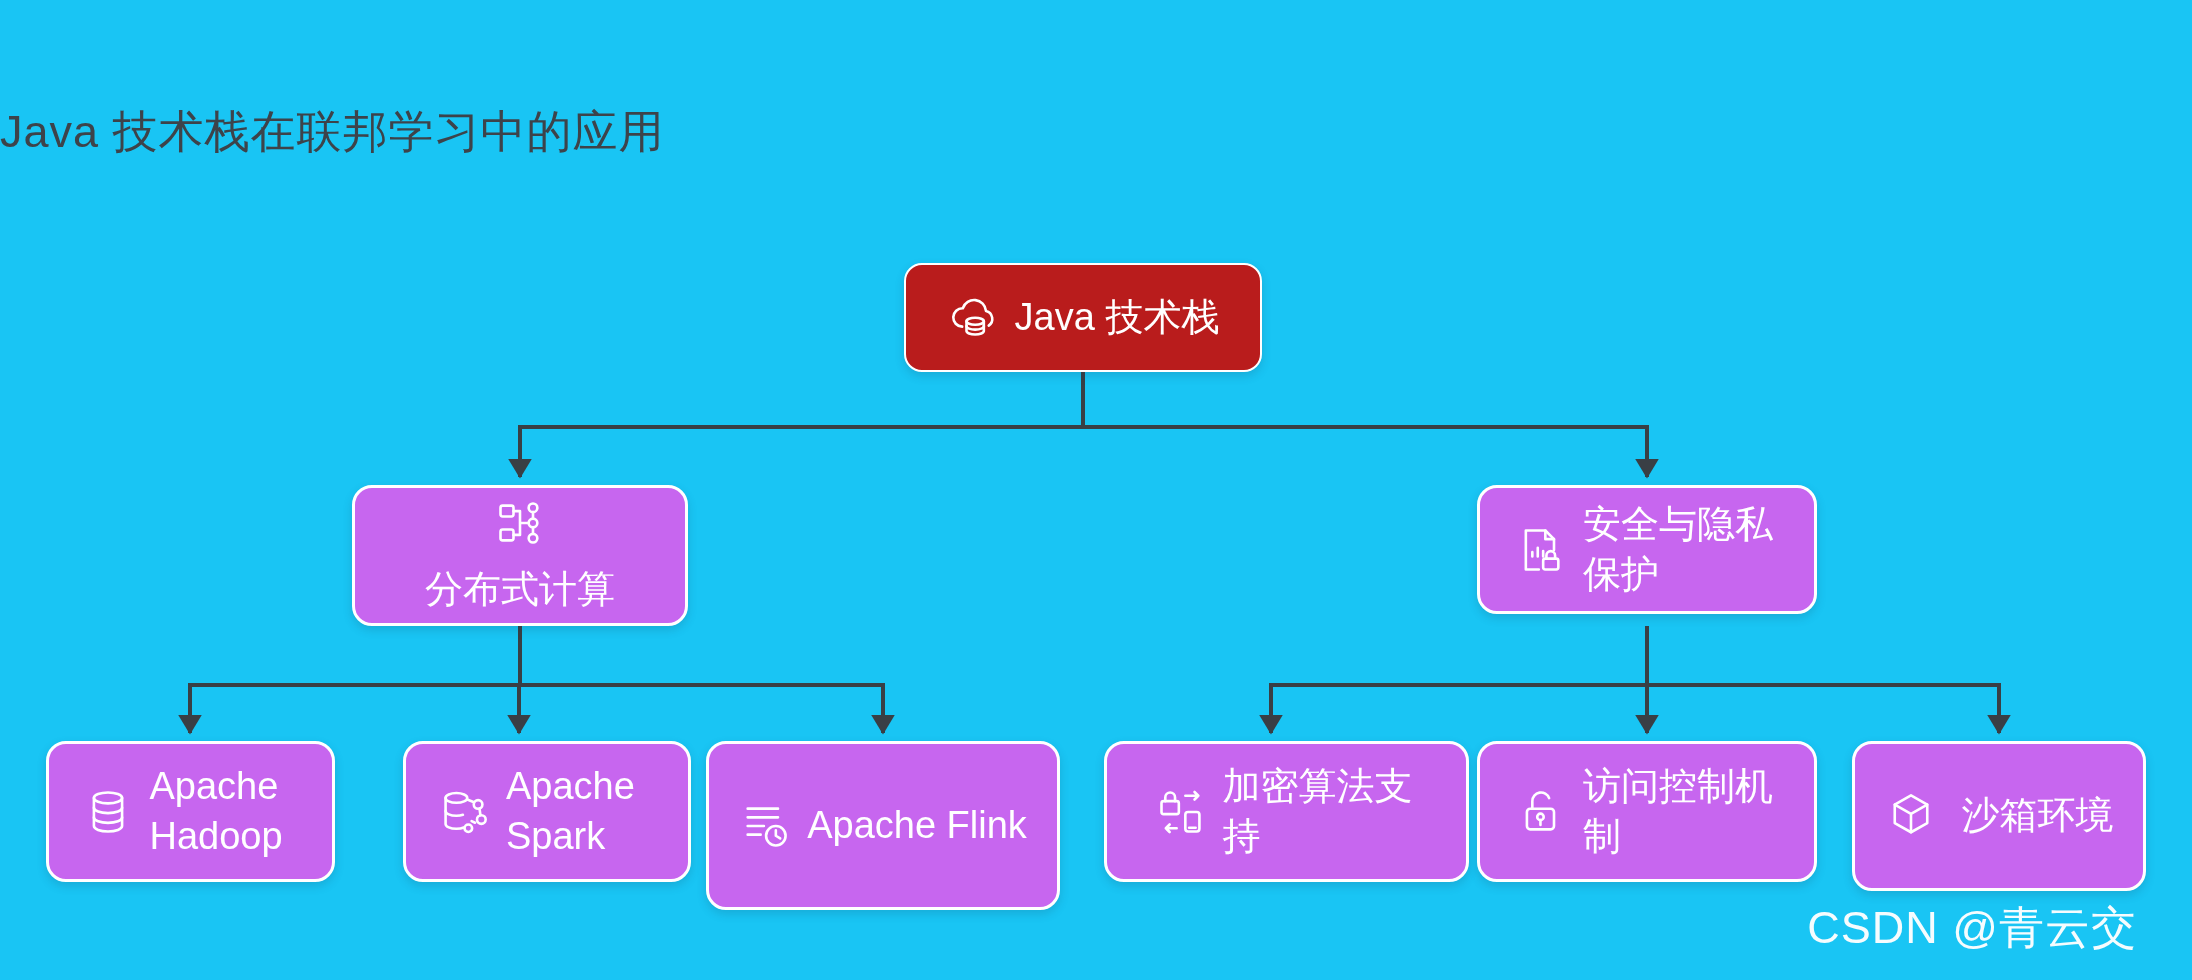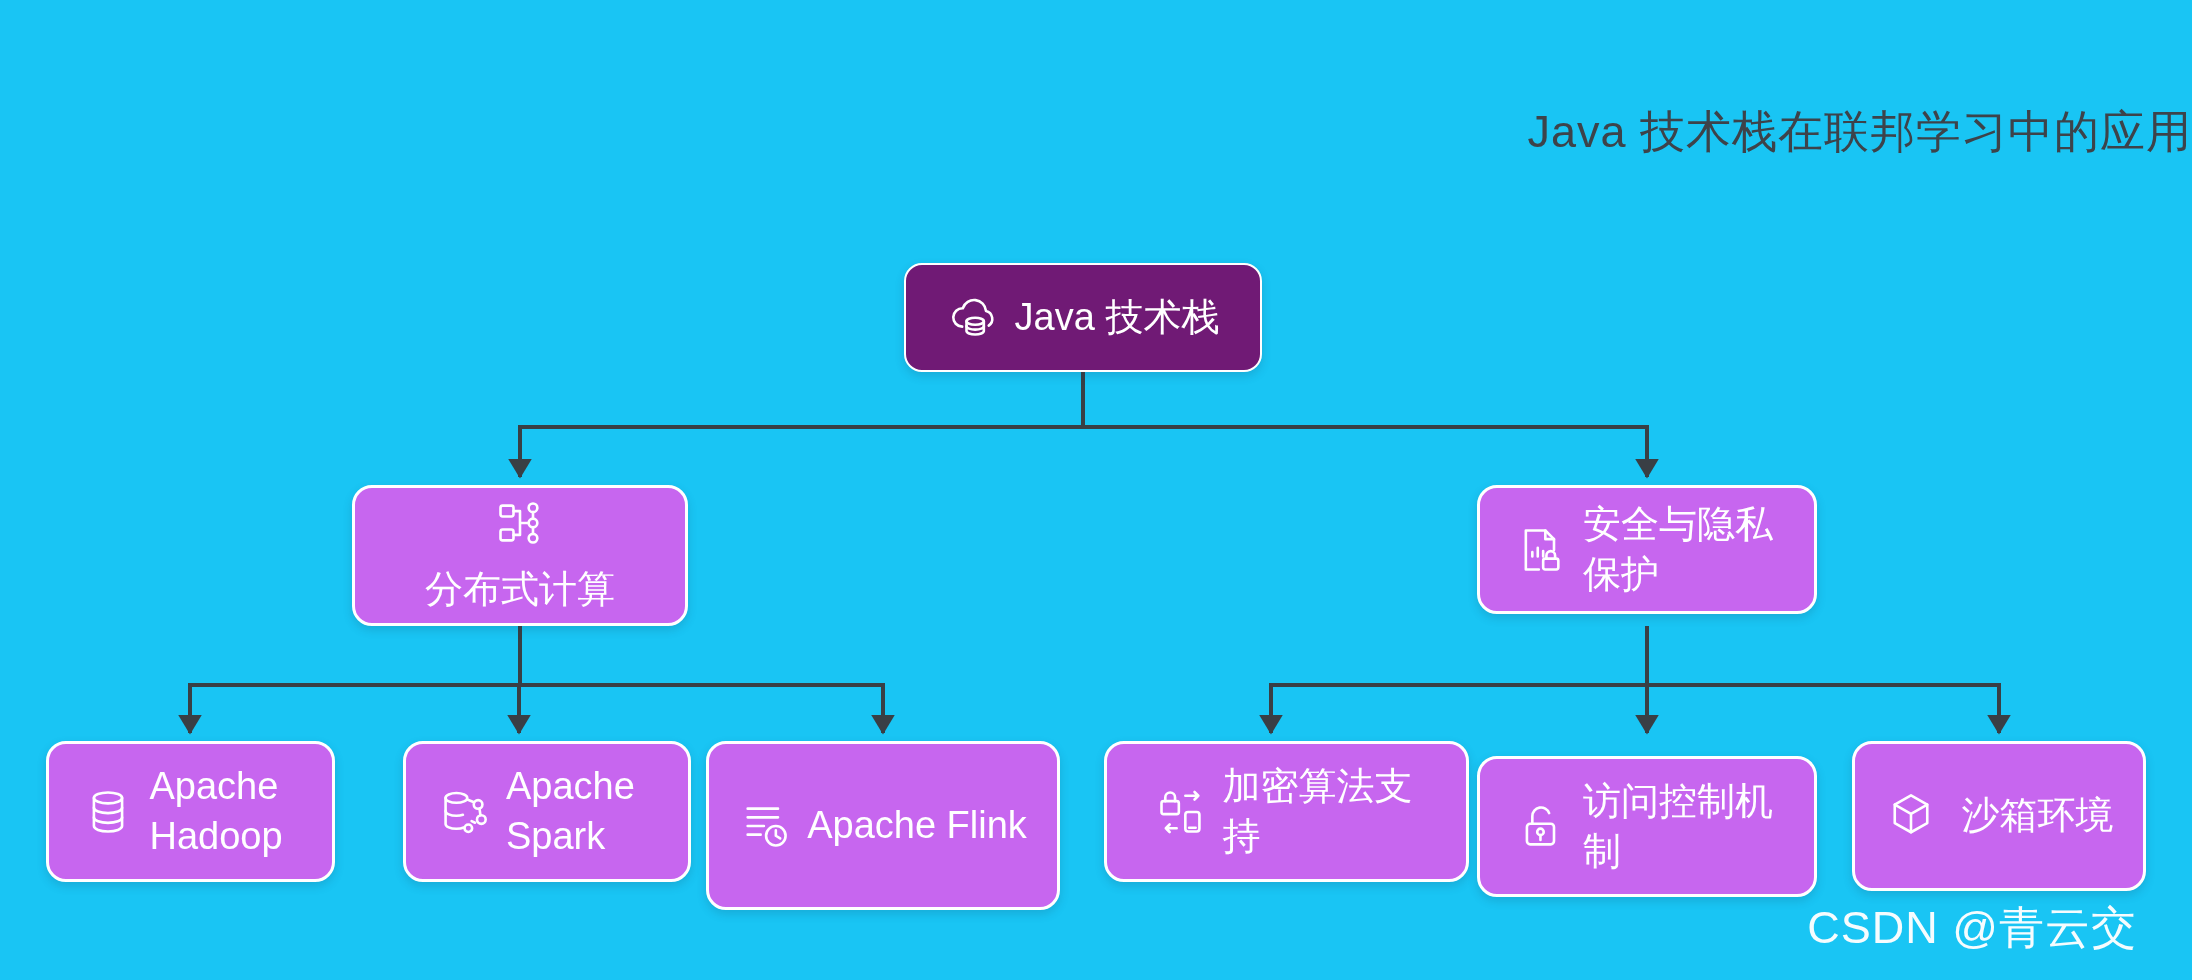--- a/index.html
+++ b/index.html
@@ -3,49 +3,49 @@
 <meta charset="utf-8">
 <style>
   html,body{margin:0;padding:0;}
   body{
     width:2192px;height:980px;position:relative;overflow:hidden;
     background:#19c5f4;
     font-family:"Liberation Sans","DejaVu Sans",sans-serif;
   }
   .title{
     position:absolute;top:102px;left:0;width:100%;
-    text-align:right;font-size:45px;font-weight:500;color:#3d434a;
+    text-align:left;font-size:45px;font-weight:500;color:#3d434a;
     letter-spacing:1px;
   }
   svg.connectors{position:absolute;left:0;top:0;width:2192px;height:980px;pointer-events:none;}
   .node{
     position:absolute;display:flex;align-items:center;justify-content:center;
     gap:16px;color:#fff;font-size:38px;line-height:1.3;
     border:3px solid #ffffff;border-radius:20px;
     box-shadow:0 4px 10px rgba(20,60,90,.18);
     box-sizing:border-box;padding:0 20px;
   }
-  .node.gray{background:#701a75;border-width:2.5px;border-radius:18px;}
+  .node.gray{background:#b91c1c;border-width:2.5px;border-radius:18px;}
   .node.purple{background:#c766ef;}
   .icon{width:52px;height:52px;flex:0 0 auto;}
   .icon svg{width:100%;height:100%;stroke:#fff;stroke-width:2.4;fill:none;
     stroke-linecap:round;stroke-linejoin:round;}
   .lbl{display:block;}
   .nowrap{white-space:nowrap;}
   .w-en{width:150px;}
   .w-cjk{width:196px;}
   
   #n-root   {left:904px;  top:263px; width:358px; height:109px;}
   #n-dist   {left:352px;  top:485px; width:336px; height:141px;flex-direction:column;}
   #n-sec    {left:1477px; top:485px; width:340px; height:129px;}
   #n-hadoop {left:46px;   top:741px; width:289px; height:141px;}
   #n-spark  {left:375px;  top:741px; width:288px; height:141px;margin-left:28px;}
   #n-flink  {left:706px;  top:741px; width:354px; height:169px;}
   #n-crypto {left:1104px; top:741px; width:365px; height:141px;}
-  #n-access {left:1477px; top:741px; width:340px; height:141px;margin-top:15px;}
+  #n-access {left:1477px; top:741px; width:340px; height:141px;}
   #n-sandbox{left:1852px; top:741px; width:294px; height:150px;gap:25px;}
   .watermark{
     position:absolute;right:55px;bottom:22px;
     color:#ffffff;font-size:45px;font-weight:400;opacity:.96;
     letter-spacing:1px;
   }
 </style>
 </head>
 <body>
 

